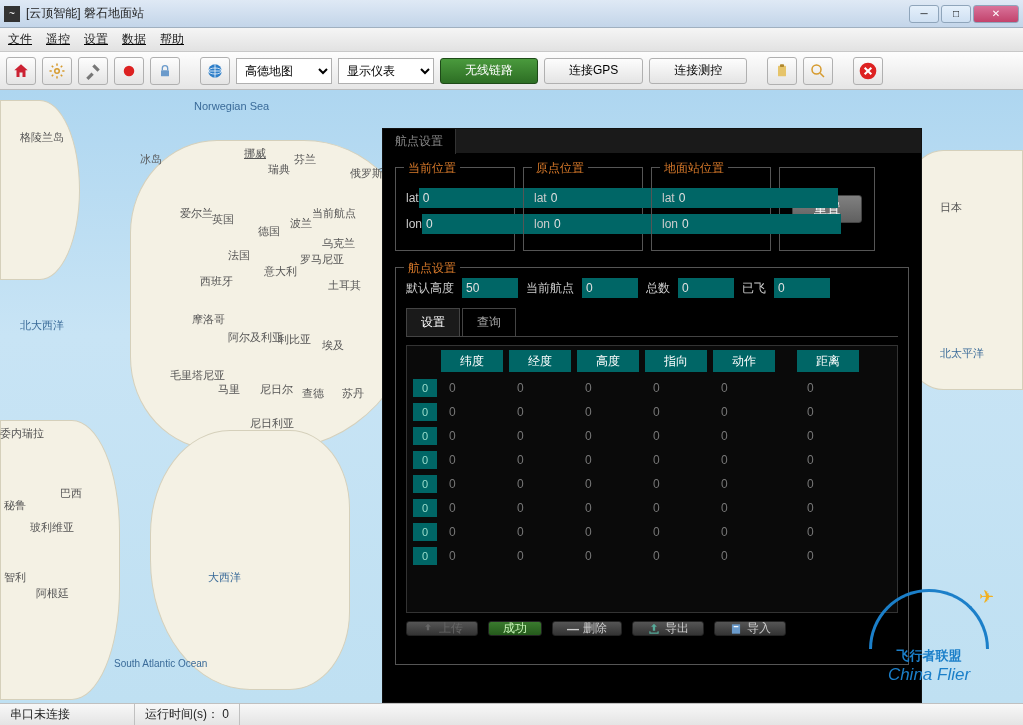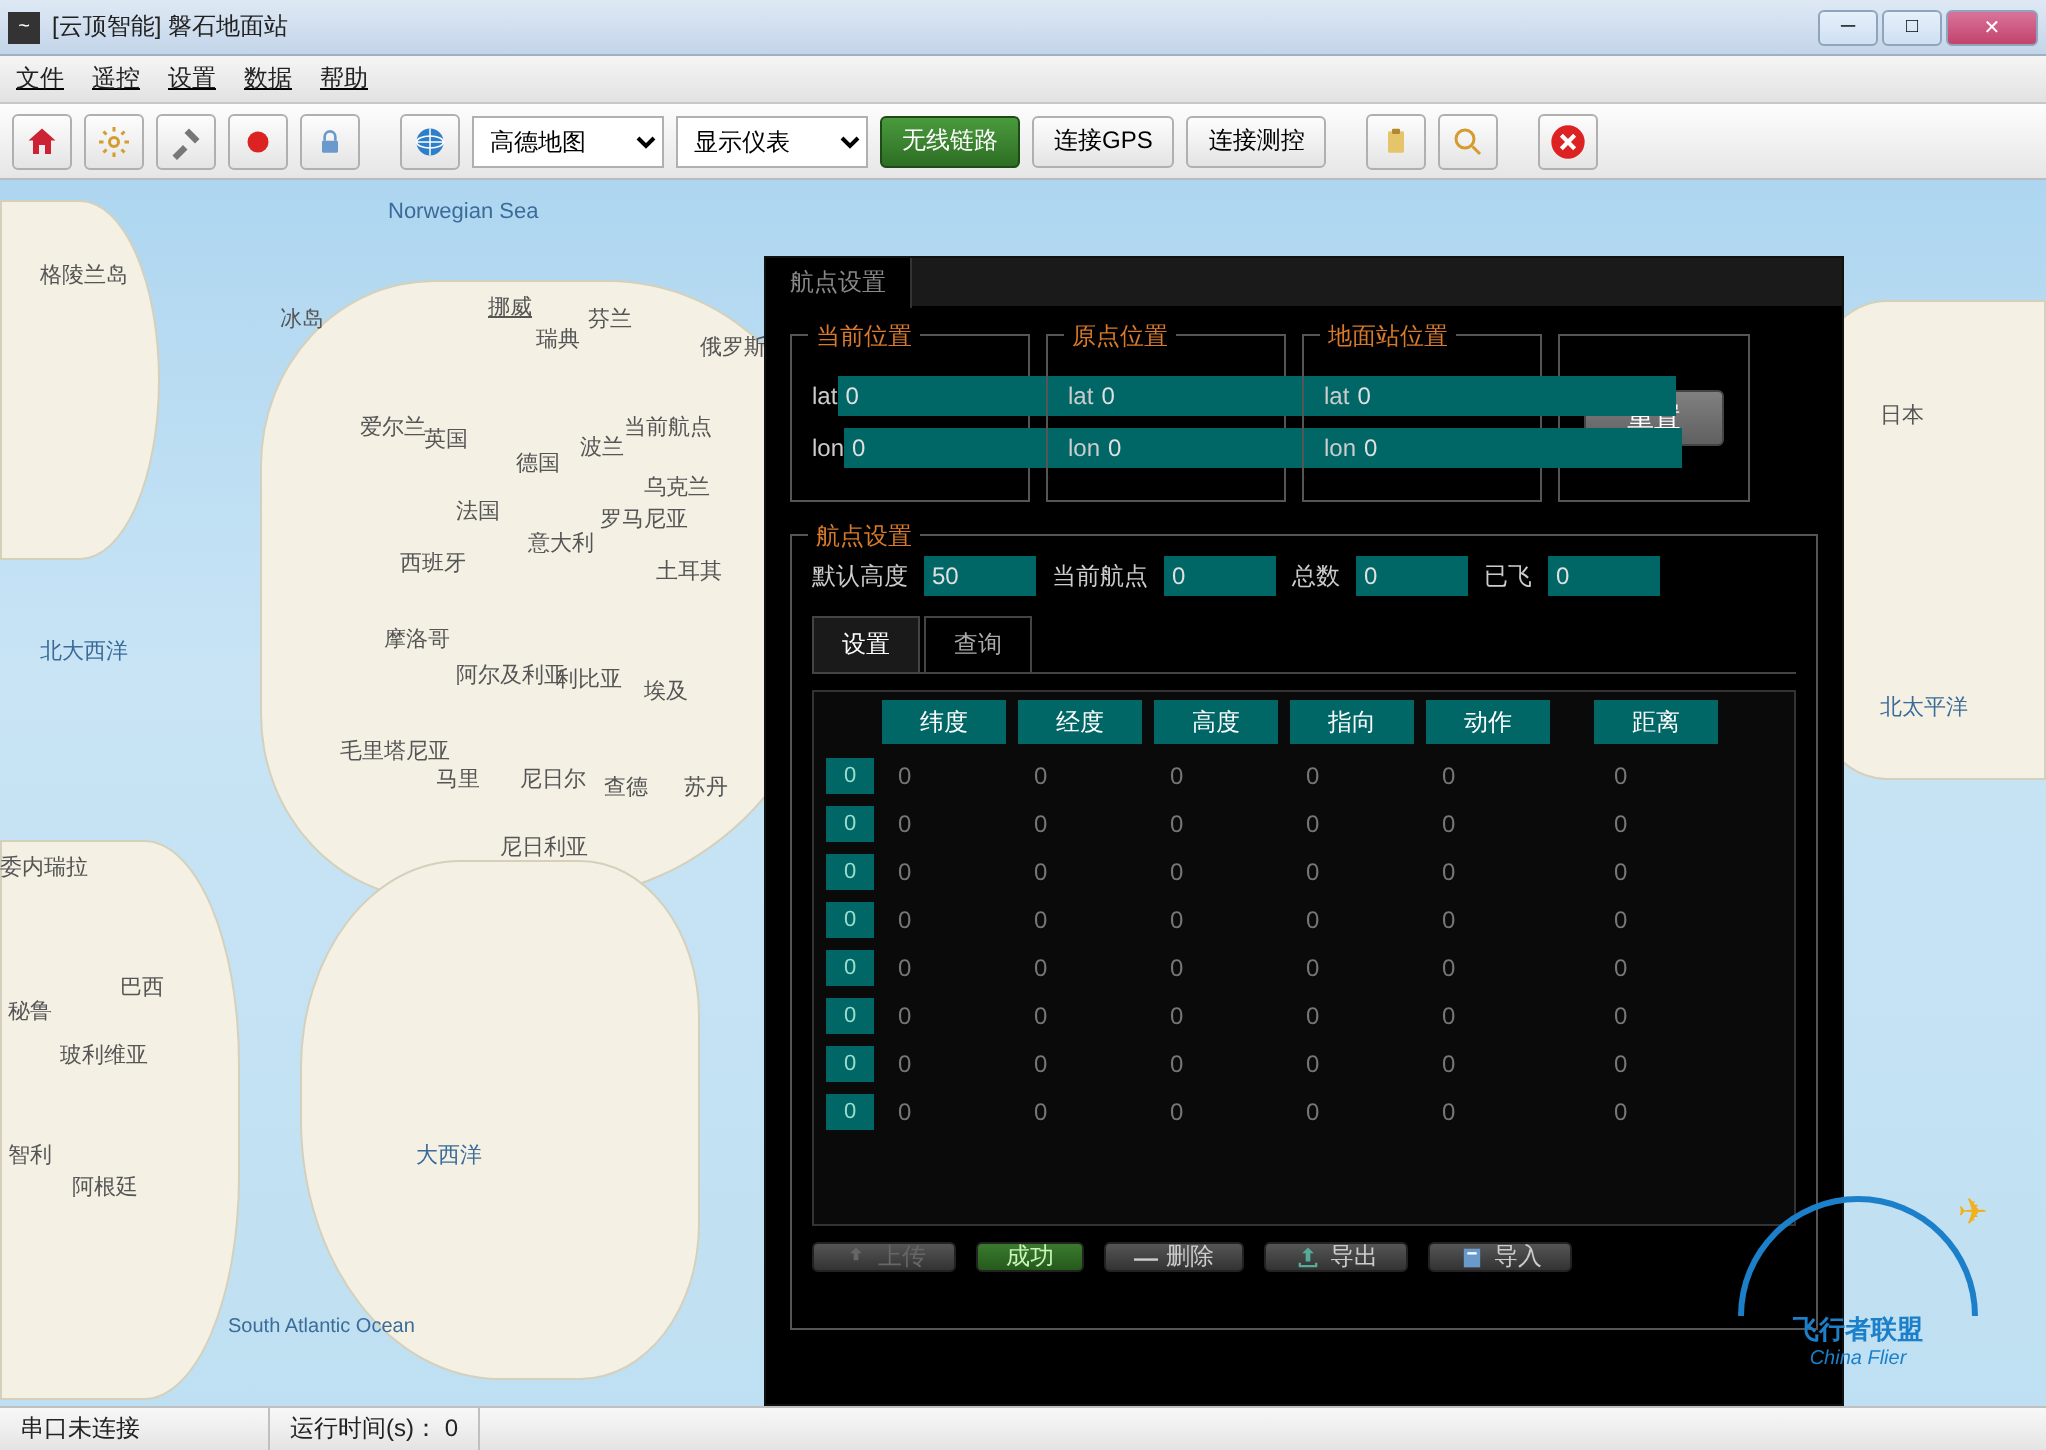--- a/index.html
+++ b/index.html
@@ -14,21 +14,21 @@
     .win-btn.close { background: linear-gradient(#d9739a, #c2436c); color: #fff; width: 46px; }
     
     
     .menubar { height: 24px; background: linear-gradient(#f5f5f5,#e2e2e2); display: flex; align-items: center; padding: 0 8px; gap: 14px; border-bottom: 1px solid #c8c8c8; text-decoration: underline; }
     .menu-item { color: #222; cursor: pointer; }
     
     
     .toolbar { height: 38px; background: linear-gradient(#fdfdfd,#e6e6e6); display: flex; align-items: center; padding: 0 6px; gap: 6px; border-bottom: 1px solid #bcbcbc; }
     .tool-btn { width: 30px; height: 28px; background: linear-gradient(#fdfdfd,#e4e4e4); border: 1px solid #b0b0b0; border-radius: 3px; display: flex; align-items: center; justify-content: center; cursor: pointer; }
     .tool-select { height: 26px; width: 96px; font-size: 12px; border: 1px solid #b0b0b0; background: #fff; padding: 0 4px; }
-    .tool-pill { height: 26px; padding: 0 10px; background: linear-gradient(#fdfdfd,#e4e4e4); border: 1px solid #b0b0b0; border-radius: 3px; display: flex; align-items: center; cursor: pointer; font-size: 12px; }
+    .tool-pill { height: 26px; padding: 0 24px; background: linear-gradient(#fdfdfd,#e4e4e4); border: 1px solid #b0b0b0; border-radius: 3px; display: flex; align-items: center; cursor: pointer; font-size: 12px; }
     .tool-pill.green { background: linear-gradient(#4a9a3d,#2d6e24); color: #fff; border-color: #1e4a18; }
     
     
     .map-area { position: relative; height: 613px; background: linear-gradient(#aed6f0 0%, #c8e4f5 40%, #bfe0f2 100%); overflow: hidden; }
     .land { position: absolute; background: #f4f1e4; border: 1px solid #d5d0bb; }
     .map-label { position: absolute; font-size: 11px; color: #555; white-space: nowrap; }
     .ocean-label { color: #3a6b99; }
     
     
     .dark-panel { position: absolute; left: 382px; top: 38px; width: 540px; height: 575px; background: #000; color: #ccc; border: 1px solid #111; }
@@ -75,21 +75,21 @@
     
     .statusbar { height: 22px; background: linear-gradient(#f8f8f8,#e4e4e4); border-top: 1px solid #c0c0c0; display: flex; align-items: center; }
     .status-cell { padding: 0 10px; border-right: 1px solid #c0c0c0; height: 100%; display: flex; align-items: center; font-size: 12px; color: #222; }
     .status-cell:first-child { width: 135px; }
     
     
     .watermark { position: absolute; right: 4px; bottom: 18px; width: 180px; text-align: center; pointer-events: none; }
     .watermark .arc { width: 120px; height: 60px; border: 3px solid #1b7fc9; border-bottom: none; border-radius: 120px 120px 0 0; margin: 0 auto; position: relative; }
     .watermark .plane { position: absolute; right: -8px; top: -6px; color: #f2b01e; font-size: 18px; }
     .watermark .t1 { color: #1b7fc9; font-size: 13px; font-weight: bold; margin-top: -2px; }
-    .watermark .t2 { color: #1b7fc9; font-size: 10px; font-style: italic; }
+    .watermark .t2 { color: #1b7fc9; font-size: 17px; font-style: italic; }
     
     
     .wp-table::-webkit-scrollbar { width: 16px; background: #2a2a2a; }
     .wp-table::-webkit-scrollbar-thumb { background: #555; border: 1px solid #333; }
   </style>
 </head>
 <body>
 
 <div class="titlebar">
   <div class="titlebar-icon">~</div>

